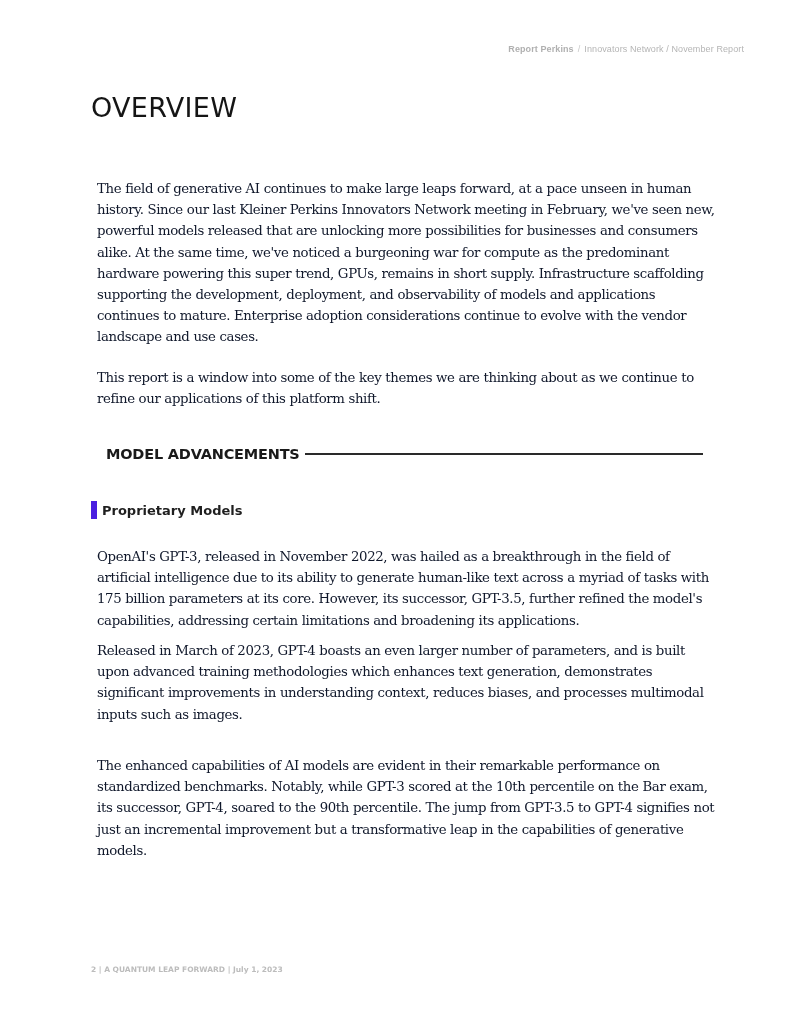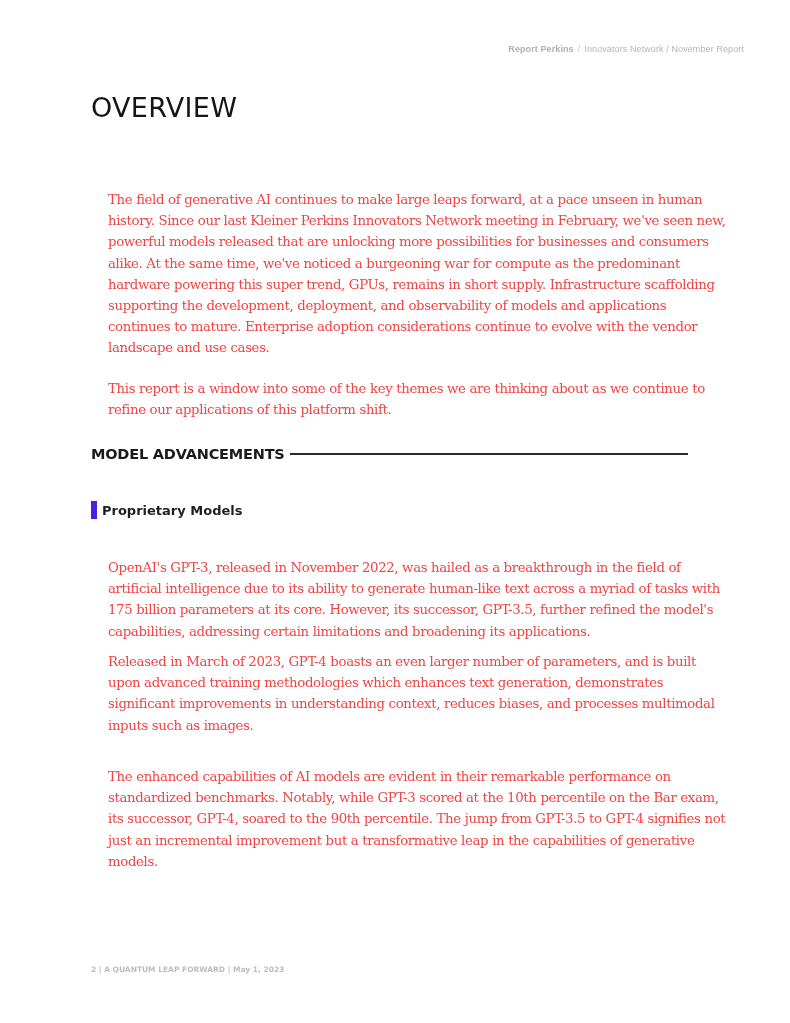--- a/index.html
+++ b/index.html
@@ -10,26 +10,26 @@
       letter-spacing: 0.1px;
     }
     .header-crumb .brand { font-weight: bold; color: #b0b0b0; }
     .header-crumb .sep { margin: 0 4px; color: #c8c8c8; }
     .page-title {
       position: absolute; left: 91px; top: 92px; margin: 0;
       font-family: "DejaVu Sans", sans-serif; font-weight: normal; font-size: 27px;
       color: #151515; letter-spacing: 0.3px;
     }
     .body-text {
-      position: absolute; left: 91px; width: 620px; margin: 17px;
+      position: absolute; left: 91px; width: 620px; margin: 6px;
       font-family: "DejaVu Serif", serif; font-size: 13.3px; line-height: 21.2px;
-      color: #ef4444; letter-spacing: -0.35px;
+      color: #0f172a; letter-spacing: -0.35px;
     }
     .section-heading {
-      position: absolute; left: 91px; top: 446px; width: 597px;
+      position: absolute; left: 106px; top: 446px; width: 597px;
       display: flex; align-items: center;
     }
     .section-heading .label {
       font-family: "DejaVu Sans", sans-serif; font-weight: bold; font-size: 14.5px;
       color: #1a1a1a; white-space: nowrap; letter-spacing: -0.2px;
     }
     .section-heading .rule {
       flex: 1; height: 2px; background: #2a2a2a; margin-left: 5px;
     }
     .sub-heading {
@@ -63,13 +63,13 @@
 
 <div class="sub-heading">
   <span class="bar" style="background: rgb(74, 31, 224);"></span>
   <span class="label">Proprietary Models</span>
 </div>
 
 <p class="body-text" style="top:540px;">OpenAI's GPT-3, released in November 2022, was hailed as a breakthrough in the field of artificial intelligence due to its ability to generate human-like text across a myriad of tasks with 175 billion parameters at its core. However, its successor, GPT-3.5, further refined the model's capabilities, addressing certain limitations and broadening its applications.</p>
 <p class="body-text" style="top:634px;">Released in March of 2023, GPT-4 boasts an even larger number of parameters, and is built upon advanced training methodologies which enhances text generation, demonstrates significant improvements in understanding context, reduces biases, and processes multimodal inputs such as images.</p>
 <p class="body-text" style="top:749px;">The enhanced capabilities of AI models are evident in their remarkable performance on standardized benchmarks. Notably, while GPT-3 scored at the 10th percentile on the Bar exam, its successor, GPT-4, soared to the 90th percentile. The jump from GPT-3.5 to GPT-4 signifies not just an incremental improvement but a transformative leap in the capabilities of generative models.</p>
 
-<div class="footer">2 | A QUANTUM LEAP FORWARD | May 1, 2023</div>
+<div class="footer">2 | A QUANTUM LEAP FORWARD | July 1, 2023</div>
 
 </body></html>

